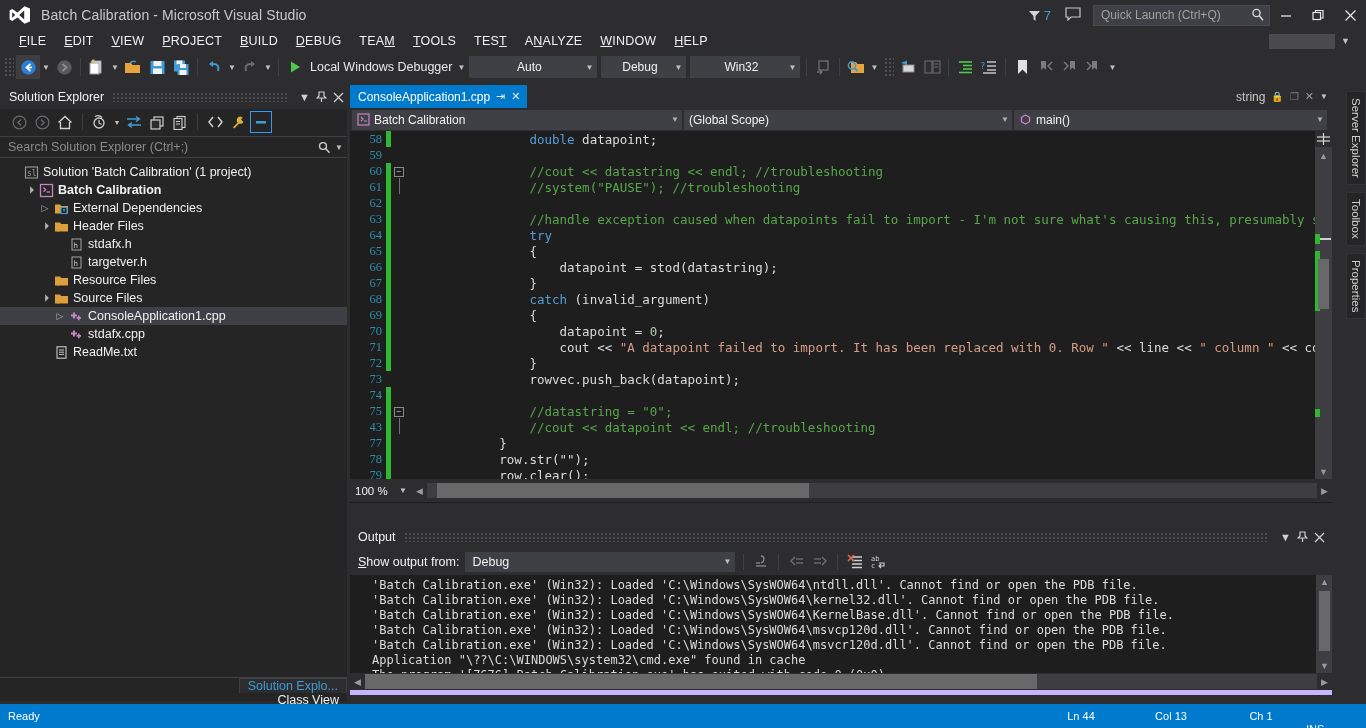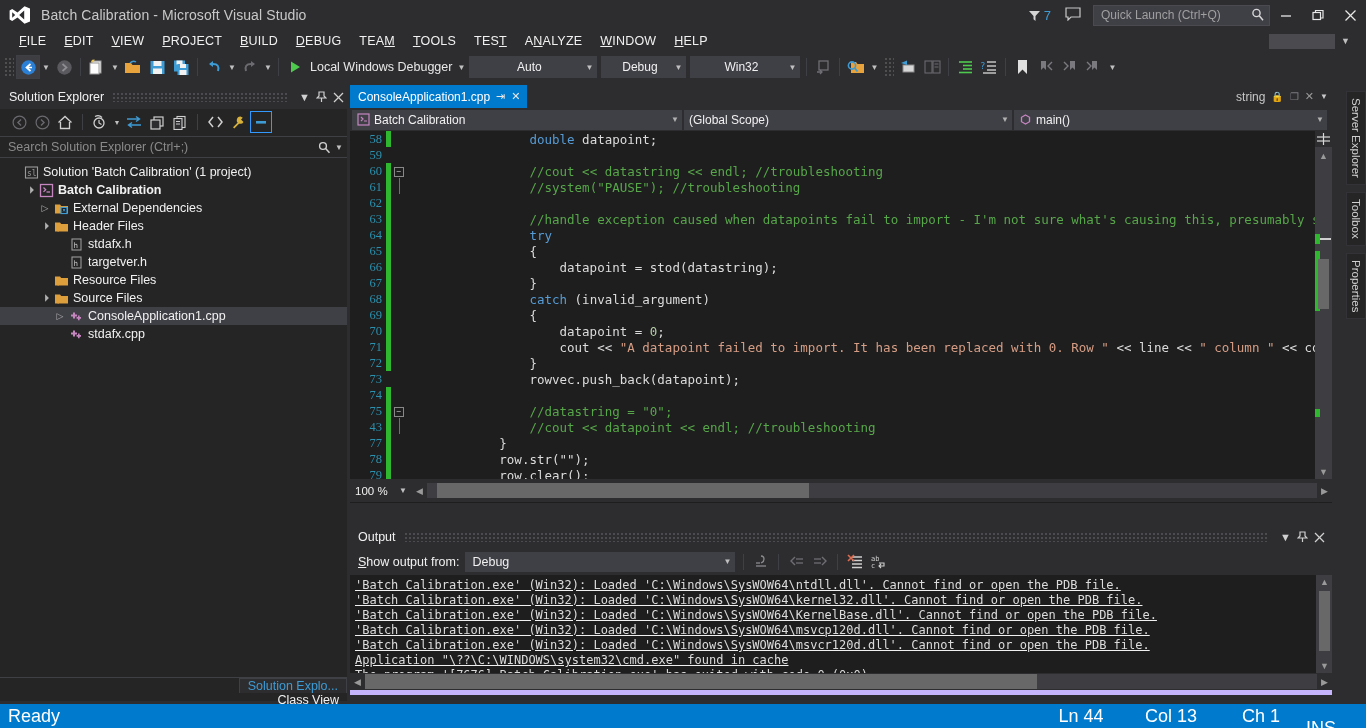--- a/index.html
+++ b/index.html
@@ -158,36 +158,36 @@
 
   
   .outpane { position:absolute; top: 526px; left: 350px; width: 982px; height: 169px; background:#c4b5fd; }
   .out-head { height: 22px; display:flex; align-items:center; padding-left:8px; font-size:12.5px; color:#f1f1f1; background:#2d2d30;}
   .out-tb { height: 27px; display:flex; align-items:center; padding-left:8px; gap:0; background:#2d2d30;}
   .out-label { font-size:12.5px; color:#f1f1f1; margin-right:6px; }
   .out-combo { width:270px; height:20px; background:#3f3f46; border:1px solid #3f3f46; display:flex;align-items:center;
      padding-left:6px; font-size:12.5px; color:#f1f1f1;}
   .out-combo .cv{flex:1;} .out-combo .cc{width:14px;text-align:center;font-size:8px;color:#c0c0c0;}
   .out-btn { width:24px;height:24px;display:flex;align-items:center;justify-content:center;}
-  .out-body { position:relative; height: 98px; background:#1e1e1e; overflow:hidden; padding: 3px 0 0 5px; text-decoration: underline;}
+  .out-body { position:relative; height: 98px; background:#1e1e1e; overflow:hidden; padding: 3px 0 0 22px;}
   .oline { height: 15px; white-space: pre; font-family:"DejaVu Sans Mono", monospace; font-size:12px; color:#dcdcdc;}
   .out-vscroll { position:absolute; right:0; top:0; width:16px; height:98px; background:#3e3e42;}
   .out-hscroll { height: 17px; background:#2d2d30; display:flex; align-items:center;}
 
   
   .rightbar { position:absolute; top:85px; right:0; width: 20px; height: 592px; background:#2d2d30; padding-top: 6px;}
   .vtab {
     writing-mode: vertical-rl; font-size:11.5px; color:#d0d0d0; padding: 6px 3px;
     background:#252526; margin-bottom: 7px; border:1px solid #333337;
   }
 
   
   .statusbar {
     position:absolute; bottom:0; left:0; width:1366px; height:24px; background:#007acc;
-    display:flex; align-items:center; color:#fff; font-size:18px;
+    display:flex; align-items:center; color:#fff; font-size:11px;
   }
   .st-ready { padding-left: 8px; }
   .st-right { margin-left:auto; display:flex; align-items:center; }
   .st-cell { width: 90px; text-align:center; }
   .st-ins { width: 60px; text-align:left;margin-top:25px; }
 </style>
 </head>
 <body>
 
 <div id="app">
@@ -600,20 +600,32 @@
         </div>
         <div class="trow" style="padding-left: 53px;">
           <span class="tw"></span>
           <span class="ticon">
             <svg width="15" height="15" viewBox="0 0 15 15">
               <path d="M4 3.5 v2 h-2 v2 h2 v2 h2 v-2 h2 v-2 h-2 v-2 z" fill="#c586c0"></path>
               <path d="M9 6.5 v1.6 h-1.4 v1.6 h1.4 v1.6 h1.6 v-1.6 h1.4 v-1.6 h-1.4 v-1.6 z" fill="#c586c0"></path>
             </svg>
           </span>
           <span class="tlabel">stdafx.cpp</span>
+        </div>
+        <div class="trow" style="padding-left: 38px;">
+          <span class="tw"></span>
+          <span class="ticon">
+            <svg width="15" height="15" viewBox="0 0 15 15">
+              <rect x="3" y="1.8" width="9" height="11.4" fill="none" stroke="#c8c8c8" stroke-width="1.1"></rect>
+              <line x1="5" y1="5" x2="10" y2="5" stroke="#c8c8c8"></line>
+              <line x1="5" y1="7.2" x2="10" y2="7.2" stroke="#c8c8c8"></line>
+              <line x1="5" y1="9.4" x2="10" y2="9.4" stroke="#c8c8c8"></line>
+            </svg>
+          </span>
+          <span class="tlabel">ReadMe.txt</span>
         </div>
       </div>
   </div>
 
   <div class="dock-tabs" id="dock-tabs">
       <div class="dock-tab active">Solution Explo...</div>
       <div class="dock-tab">Class View</div>
       <div class="dock-tab">Property Man...</div>
       <div class="dock-tab">Team Explorer</div>
     </div>

